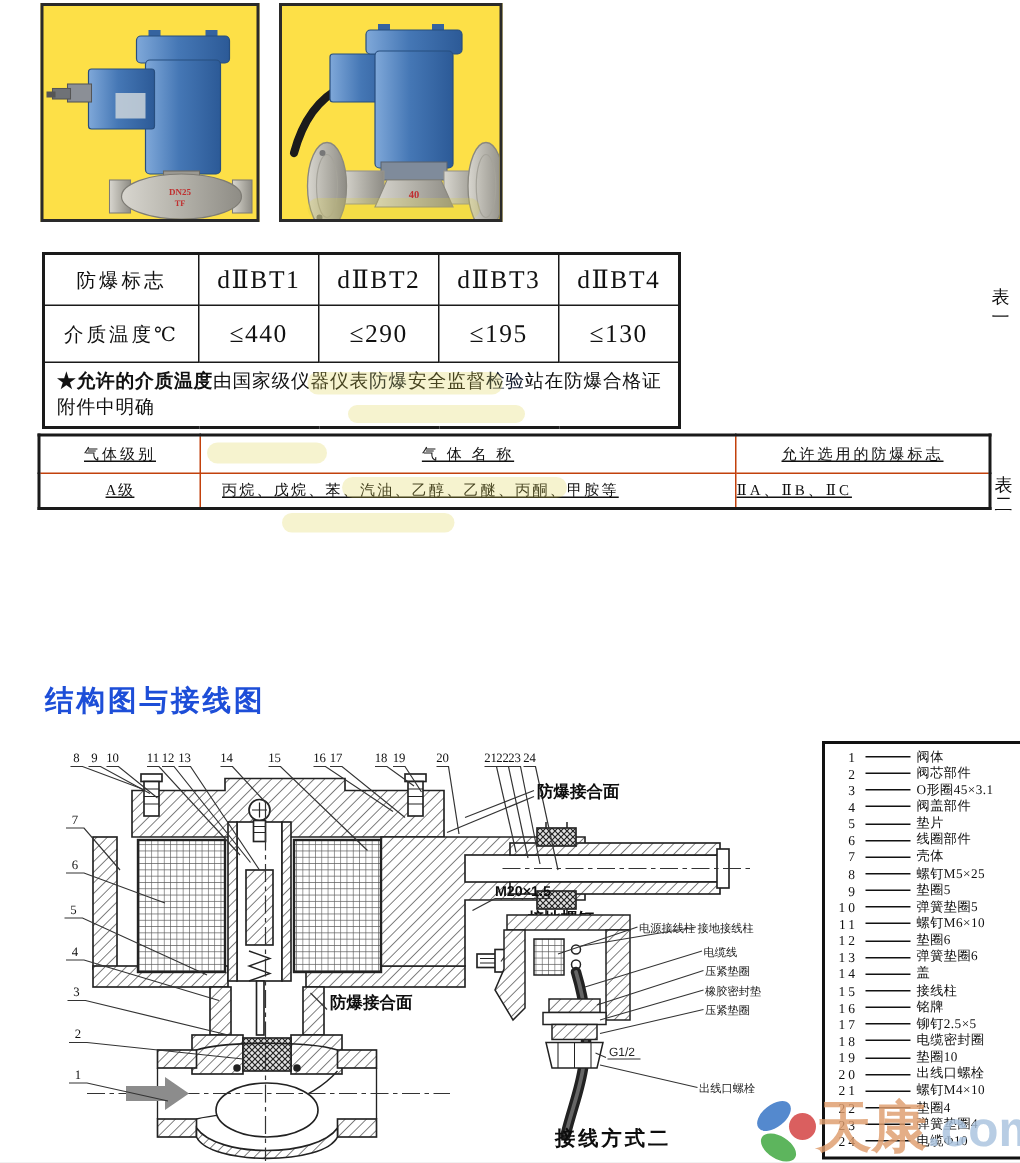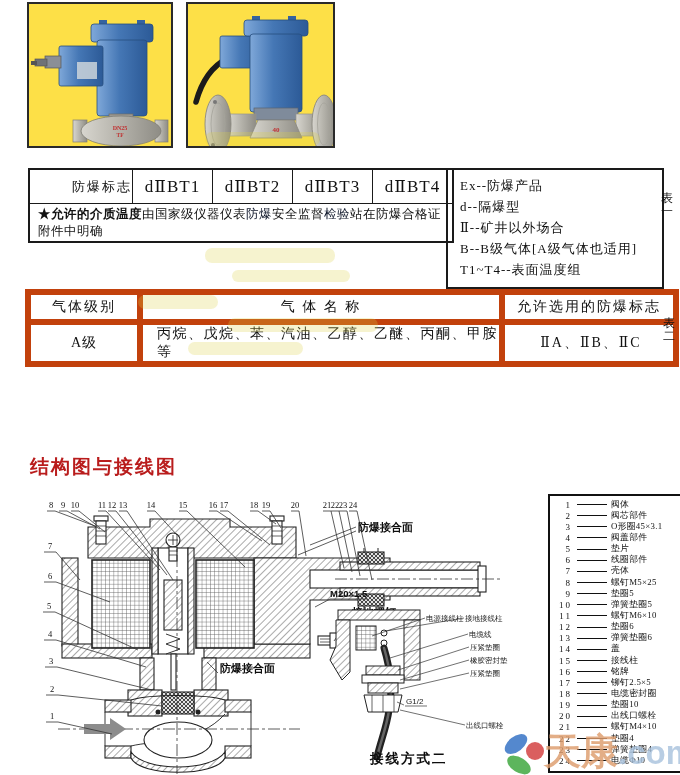--- a/index.html
+++ b/index.html
@@ -7,40 +7,40 @@
         font-family:"Liberation Serif","DejaVu Serif",serif;color:#111;}
   
   .photo{position:absolute;top:2px;height:146px;border:2px solid #2a2a2a;background:#fde047;box-sizing:border-box;}
   #photo1{left:27px;width:146px;}
   #photo2{left:186px;width:149px;}
   
   table{border-collapse:collapse;}
   .t1{position:absolute;left:28px;top:168px;table-layout:fixed;}
   .t1 td{border:1px solid #1a1a1a;text-align:center;font-size:17px;letter-spacing:1px;padding:0;}
   .t1{border:2px solid #1a1a1a;}
-  .t1 .lbl{font-size:13px;letter-spacing:2px;text-align:right;}
+  .t1 .lbl{font-size:13px;letter-spacing:2px;}
   .t1 tr:nth-child(1) td{height:33px;}
   .t1 tr:nth-child(2) td{height:37px;}
   .t1 .note{height:42px;text-align:left;padding-left:8px;font-size:12.5px;letter-spacing:.5px;}
   .b{font-weight:bold;}
   .wmtint{color:#0f172a;}
   .sidebox{position:absolute;left:446px;top:168px;width:202px;height:112px;border:2px solid #1a1a1a;
            padding:5px 0 0 12px;box-sizing:content-box;font-size:13px;line-height:21px;letter-spacing:1px;}
   .vtag{position:absolute;width:18px;text-align:center;font-size:12px;line-height:13px;}
   
   .t2{position:absolute;left:25px;top:289px;table-layout:fixed;border:2px solid #1a1a1a;}
-  .t2 td{border:6px solid #c2410c;font-size:14px;padding:0;}
+  .t2 td{border:1px solid #c2410c;font-size:10px;padding:0;text-decoration:underline;}
   .t2 tr:nth-child(1) td{height:24px;text-align:center;letter-spacing:2px;}
   .t2 tr td{height:22px;}
   .t2 .grade{text-align:center;letter-spacing:1px;}
   .t2 .gases{text-align:left;padding-left:14px;letter-spacing:1.5px;}
-  .t2 .marks{text-align:center;padding-right:28px;letter-spacing:2px;padding-left:32px;}
+  .t2 .marks{text-align:left;padding-right:28px;letter-spacing:2px;}
   
   #sec-title{position:absolute;left:30px;top:454px;font-family:"Liberation Sans","DejaVu Sans",sans-serif;
-             font-weight:bold;font-size:19px;letter-spacing:2px;color:#b91c1c;}
+             font-weight:bold;font-size:19px;letter-spacing:2px;color:#1d4ed8;}
   
   #diagram-svg{position:absolute;left:0;top:0;width:680px;height:775px;z-index:1;}
   
   #parts-box{position:absolute;left:548px;top:494px;width:131px;height:272px;border:2px solid #111;
              box-sizing:content-box;background:#fff;z-index:2;padding-top:3px;}
   .pl-row{display:flex;align-items:center;height:11.15px;}
   .pl-no{width:22px;text-align:right;font-size:9px;letter-spacing:2px;flex:none;}
   .pl-dash{width:30px;height:1px;background:#111;margin:0 4px 0 5px;flex:none;}
   .pl-name{font-size:8.8px;letter-spacing:.3px;white-space:nowrap;}
   
@@ -130,32 +130,32 @@
   <table class="t1">
     <tbody>
         <tr>
       <td style="width:102px" class="lbl">防爆标志</td>
       <td style="width:79px">dⅡBT1</td>
       <td style="width:79px">dⅡBT2</td>
       <td style="width:79px">dⅡBT3</td>
       <td style="width:79px">dⅡBT4</td>
     </tr>
     <tr>
+      <td class="lbl">介质温度℃</td>
+      <td>≤440</td>
+      <td>≤290</td>
+      <td>≤195</td>
+      <td>≤130</td>
+    </tr>
+    <tr>
       <td class="note" colspan="5"><span class="b">★允许的</span><span class="b">介质温度</span><span>由国家级仪器仪表</span><span class="wmtint">防爆</span><span>安全监督</span><span class="wmtint">检验</span><span>站在防爆合格证附件中明确</span></td>
     </tr>
   </tbody>
     </table>
 
-  <div class="sidebox">
-    <div>Ex--防爆产品</div>
-    <div>d--隔爆型</div>
-    <div>Ⅱ--矿井以外场合</div>
-    <div>B--B级气体[A级气体也适用]</div>
-    <div>T1~T4--表面温度组</div>
-  </div>
   <div class="vtag" style="left:658px;top:192px;">
     <div>表</div>
     <div>一</div>
   </div>
 
   <table class="t2">
     <tbody>
         <tr>
       <td style="width:106px">气体级别</td>
       <td style="width:356px">气 体 名 称</td>

